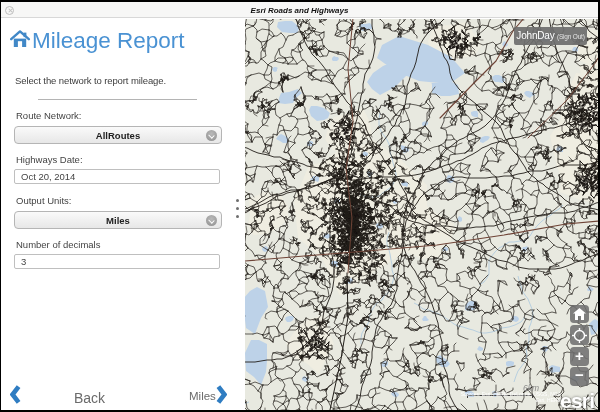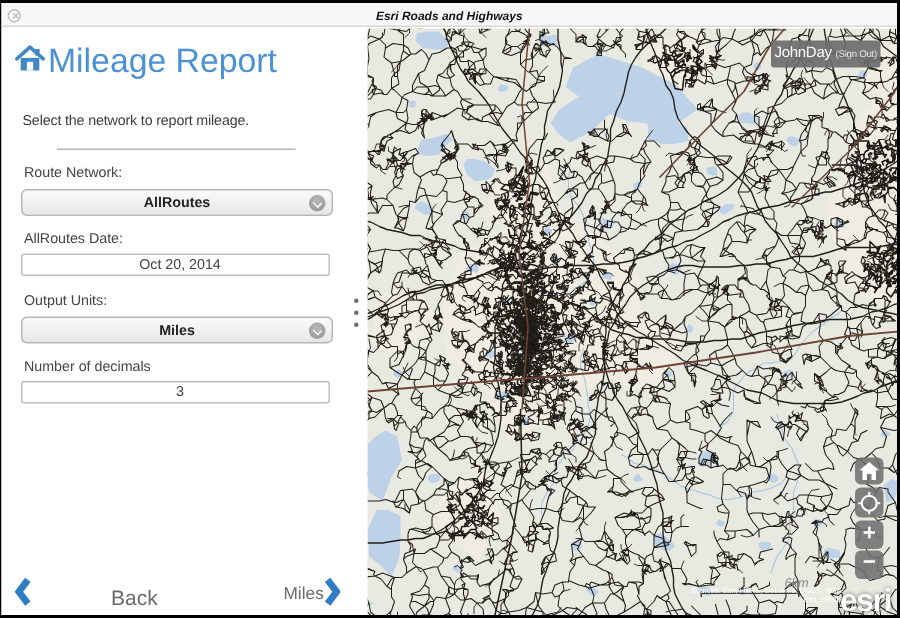--- a/index.html
+++ b/index.html
@@ -15,21 +15,21 @@
 #sentence { position:absolute; left:14px; top:56px; font-size:9.5px; color:#3c3c3c; letter-spacing:-0.1px;}
 #hline { position:absolute; left:37px; top:80px; width:159px; height:1px; background:#b4b4b4; }
 .lbl { position:absolute; left:15px; font-size:9.5px; color:#444; }
 .drop { position:absolute; left:13px; width:208px; height:18px; border:1px solid #b5b5b5; border-radius:4px;
   background:linear-gradient(#fafafa,#e7e7e7); text-align:center; font-size:9.5px; font-weight:bold; color:#222; line-height:17px; }
 .drop .circ { position:absolute; right:4px; top:3px; width:11px; height:11px; border-radius:50%;
   background:radial-gradient(circle at 50% 35%, #b9b9b9, #8f8f8f); }
 .drop .circ:after { content:""; position:absolute; left:2.6px; top:3px; width:4px; height:4px;
   border-right:1.6px solid #fff; border-bottom:1.6px solid #fff; transform:rotate(45deg) scale(1,0.8); }
 .inp { position:absolute; left:13px; width:206px; height:15px; border:1px solid #bfbfbf; border-radius:2px;
-  background:#fff; font-size:9.5px; color:#444; line-height:14px; padding-left:6px;text-align:center; }
+  background:#fff; font-size:9.5px; color:#444; line-height:14px; padding-left:6px; }
 #dots { position:absolute; left:235px; top:180px; }
 #dots i { display:block; width:3px; height:3px; border-radius:50%; background:#6e6e6e; margin-bottom:5px; }
 #backtxt { position:absolute; left:25px; top:371px; font-size:14px; color:#6b6b6b;margin-left:48px; }
 #nexttxt { position:absolute; left:188px; top:371px; font-size:11.5px; color:#6b6b6b; }
 .chevsvg { position:absolute; }
 #map { position:absolute; left:244px; top:17px; width:353px; height:391px; overflow:hidden; background:#e8e9e0; }
 #johnday { position:absolute; left:269px; top:8px; width:73px; height:18px; background:rgba(108,108,108,0.92);
   border-radius:2px; color:#fff; text-align:center; line-height:18px; font-size:10px; letter-spacing:-0.2px; white-space:nowrap; }
 #johnday small { font-size:6.5px; color:#e4e4e4; }
 .mbtn { position:absolute; left:325px; width:19px; background:rgba(112,112,112,0.88); border-radius:4px; color:#fff; text-align:center; }
@@ -58,21 +58,21 @@
           <rect x="3.8" y="10.6" width="12.4" height="8.4" fill="#4188c7"></rect>
           <rect x="7.9" y="13.2" width="4.2" height="5.8" fill="#fff"></rect>
         </g>
         <text x="22" y="20" font-size="22.5" fill="#4a92d3" font-family="Liberation Sans">Mileage Report</text>
       </svg>
     </div>
     <div id="sentence">Select the network to report mileage.</div>
     <div id="hline"></div>
     <div class="lbl" style="top:91px">Route Network:</div>
     <div class="drop" style="top:107px">AllRoutes<span class="circ"></span></div>
-    <div class="lbl" style="top:135px">AllRoutes Date:</div>
+    <div class="lbl" style="top:135px">Highways Date:</div>
     <div class="inp" style="top:150px">Oct 20, 2014</div>
     <div class="lbl" style="top:176px">Output Units:</div>
     <div class="drop" style="top:192px">Miles<span class="circ"></span></div>
     <div class="lbl" style="top:220px">Number of decimals</div>
     <div class="inp" style="top:235px">3</div>
     <div id="dots">
         <i></i>
         <i></i>
         <i></i>
       </div>

